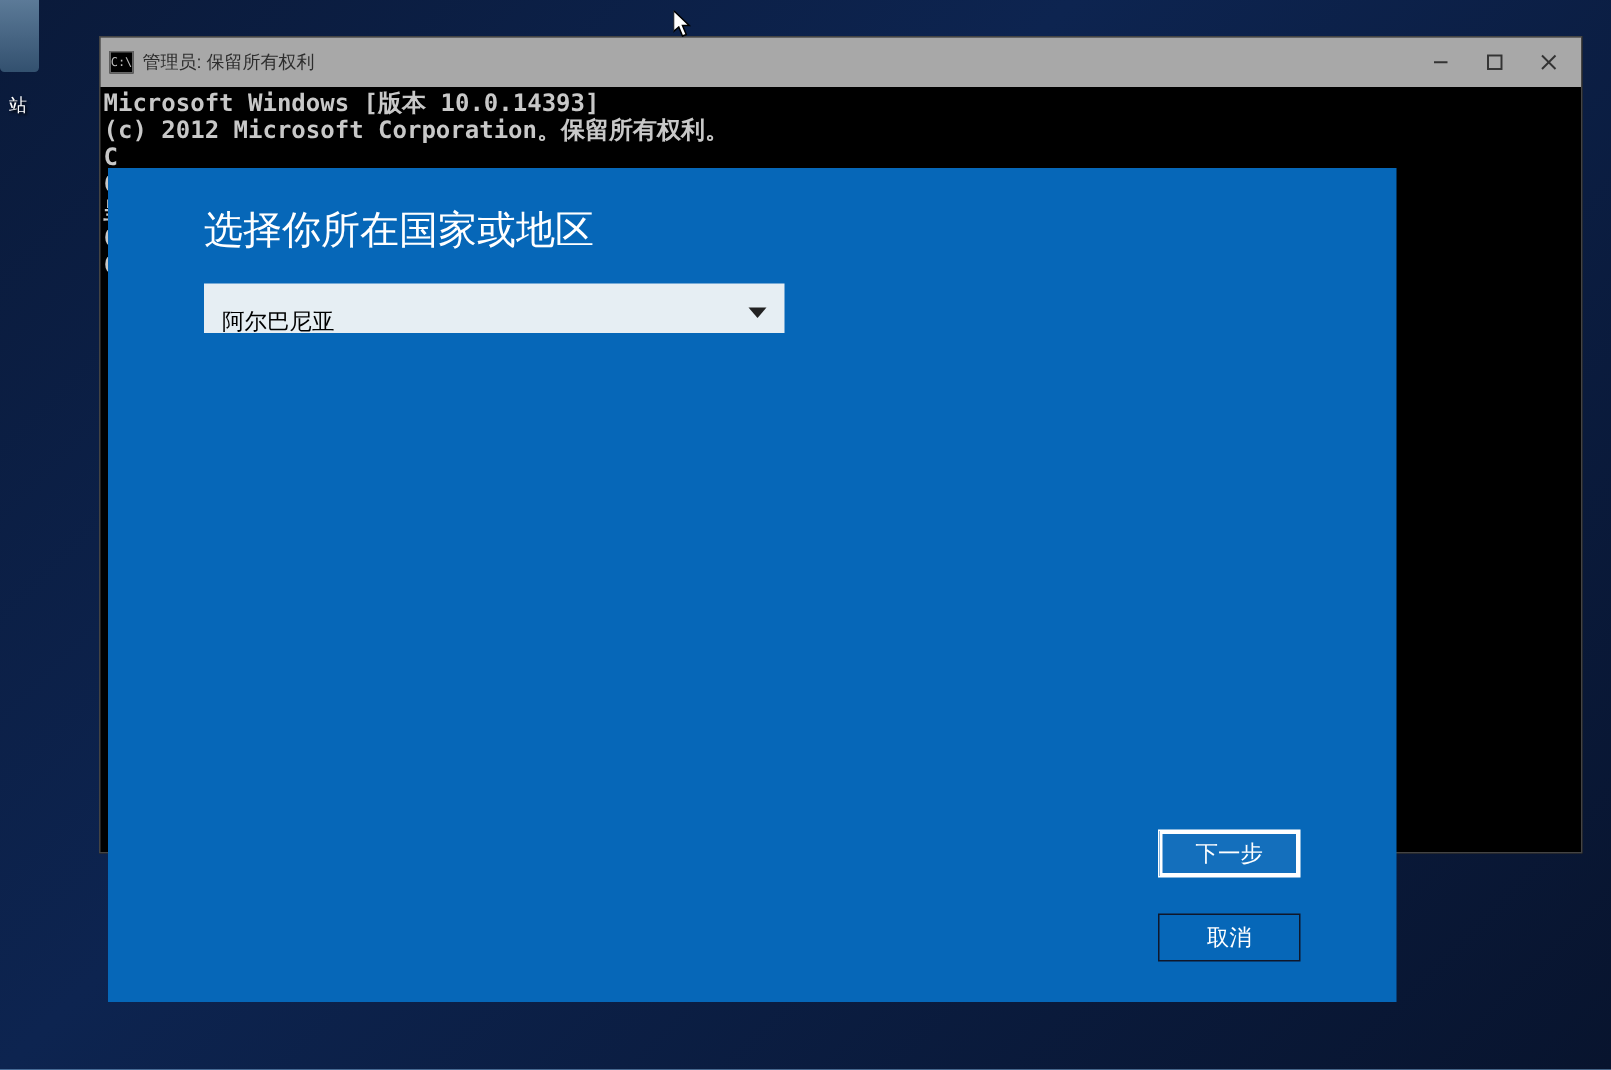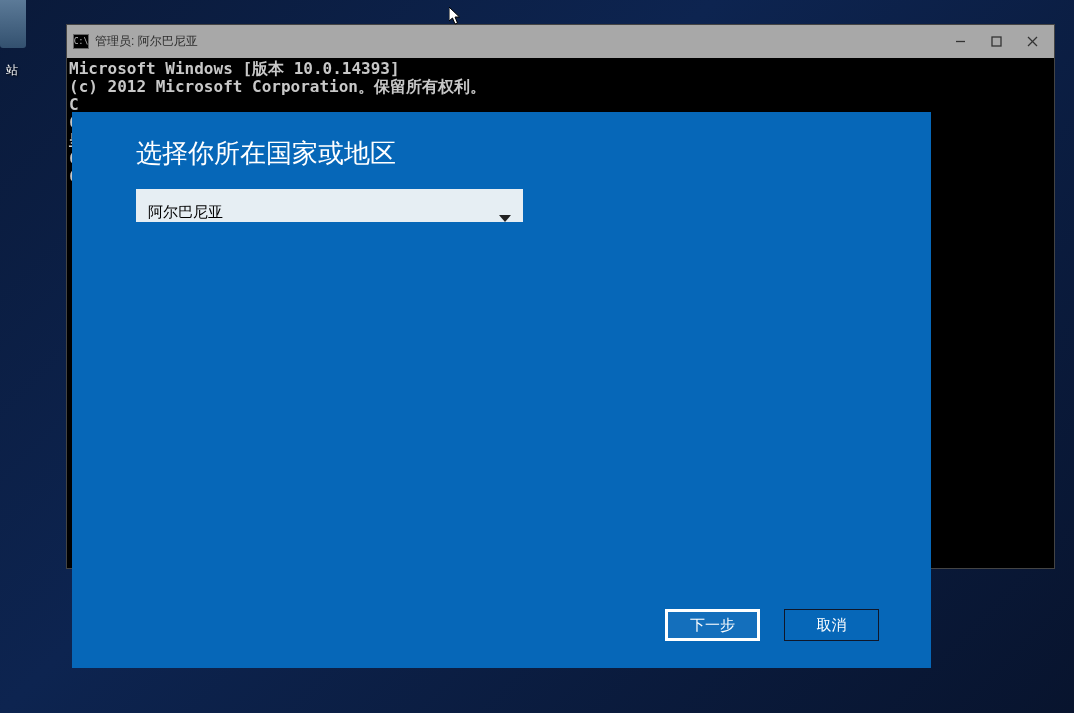--- a/index.html
+++ b/index.html
@@ -45,29 +45,29 @@
     .cmd-body div { white-space:pre;font-weight:bold; }
     .dialog {
       position:absolute; left:72px; top:112px; width:859px; height:556px;
       background:#0667b8;
     }
     .dialog-inner { padding:24px 64px 0 64px; }
     .dialog-title { color:#fff; font-size:26px; font-weight:400; margin-bottom:18px; }
     .dropdown {
       width:387px; height:33px;
       background:#e6eef3; color:#000; font-size:15px;
-      display:flex; align-items:flex-end; justify-content:space-between;
-      padding:0 12px;
+      display:flex; align-items:flex-start; justify-content:space-between;
+      padding:16px 12px;
     }
     .chevron {
       width:0; height:0; border-left:6px solid transparent; border-right:6px solid transparent;
       border-top:7px solid #222;
     }
     .dialog-buttons {
-      position:absolute; bottom:27px; right:52px; display:flex; gap:24px;
+      position:absolute; bottom:27px; right:64px; display:flex; gap:24px;flex-direction:column;
     }
     .dlg-btn {
       width:95px; height:32px; border:1px solid #0f172a;
       background:transparent; color:#fff; font-size:15px;
       display:flex; align-items:center; justify-content:center;
     }
     .dlg-btn.focused {
       border:1px solid #fff; box-shadow:inset 0 0 0 2px #fff;
       background:rgba(255,255,255,.06);
     }
@@ -78,21 +78,21 @@
   </style>
 </head>
 <body>
 
 <div class="recycle-icon"></div>
 <div class="recycle-label">站</div>
 
 <div class="cmd-window">
   <div class="cmd-titlebar">
     <span class="cmd-icon">C:\</span>
-    <span>管理员: 阿尔巴尼亚</span>
+    <span>管理员: 保留所有权利</span>
     <div class="win-controls">
       <div class="win-btn">
         <svg width="11" height="11">
             <line x1="1" y1="5.5" x2="10" y2="5.5"></line>
           </svg>
       </div>
       <div class="win-btn">
         <svg width="11" height="11">
             <rect x="1" y="1" width="9" height="9"></rect>
           </svg>

